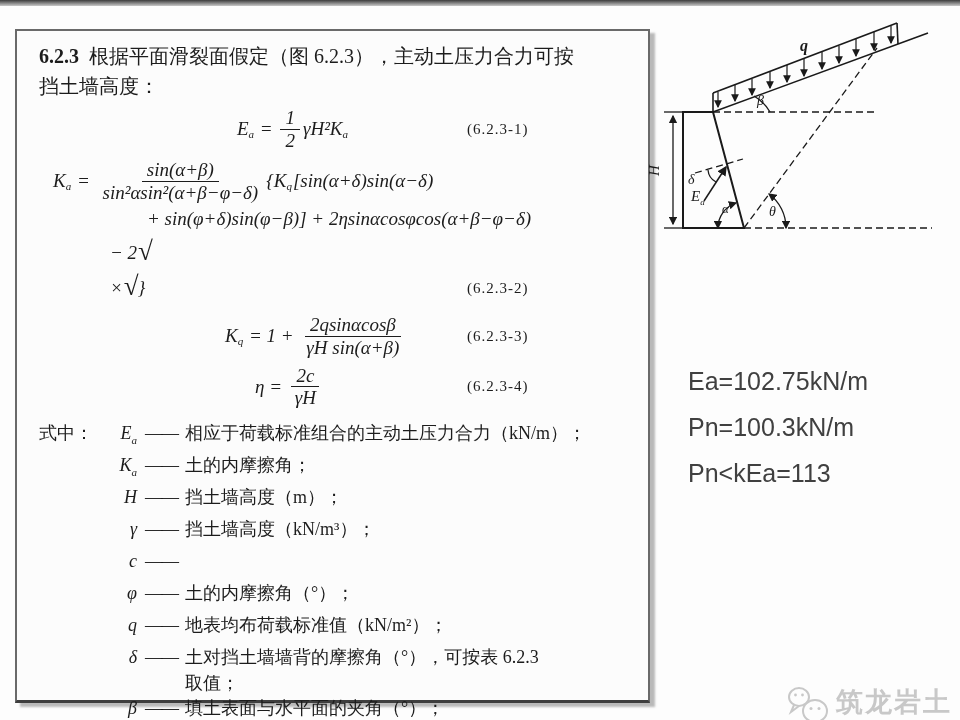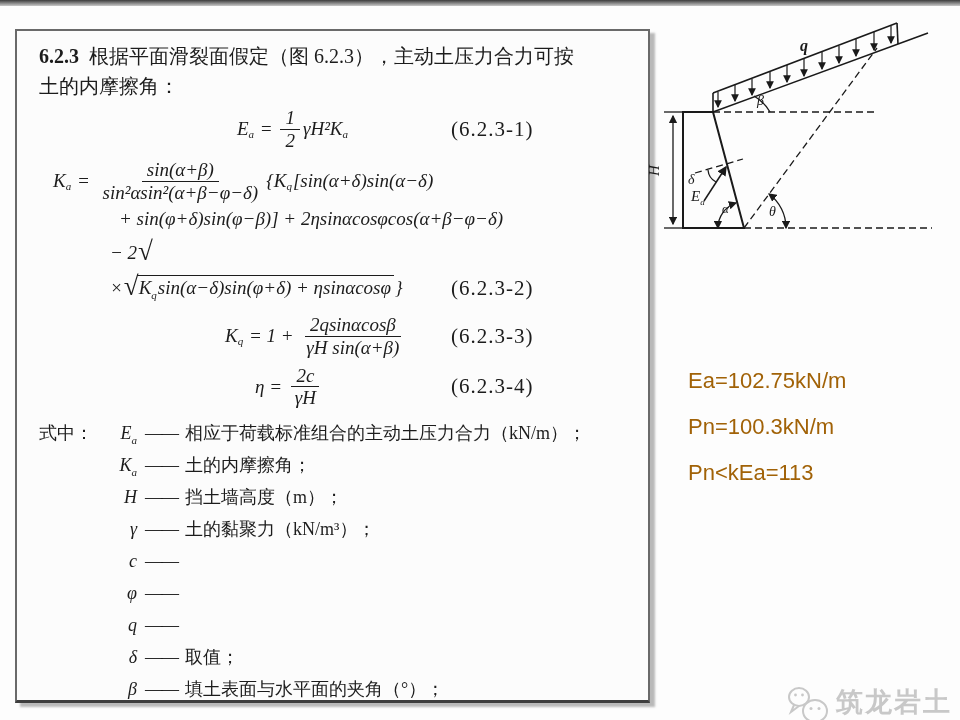--- a/index.html
+++ b/index.html
@@ -10,24 +10,24 @@
   
   .codebox{position:absolute;left:15px;top:29px;width:635px;height:674px;box-sizing:border-box;
            background:#fcfcfc;border:2px solid #6a6a6a;border-bottom:3px solid #3e3e3e;
            box-shadow:5px 4px 2px rgba(130,130,130,.55);padding:10px 20px 6px 22px;}
   .title{margin:0;font-size:20px;line-height:30px;}
   .clause{font-weight:bold;margin-right:10px;text-align:center;}
   
   .eqrow{position:relative;display:flex;align-items:center;font-style:italic;
          font-size:19px;white-space:nowrap;}
   .eqbody{display:inline-flex;align-items:center;}
-  .eqtag{position:absolute;left:412px;font-style:normal;font-size:21px;letter-spacing:1px;}
+  .eqtag{position:absolute;left:428px;font-style:normal;font-size:15px;letter-spacing:1px;}
   .eq1{margin-top:6px;min-height:44px;}   .eq1 .eqbody{margin-left:198px;}
   .eq2l1{margin-top:6px;min-height:48px;} .eq2l1 .eqbody{margin-left:14px;}
-  .eq2l2{margin-top:2px;min-height:24px;} .eq2l2 .eqbody{margin-left:80px;}
+  .eq2l2{margin-top:2px;min-height:24px;} .eq2l2 .eqbody{margin-left:108px;}
   .eq2l3{margin-top:7px;min-height:30px;} .eq2l3 .eqbody{margin-left:71px;}
   .eq2l4{margin-top:5px;min-height:30px;} .eq2l4 .eqbody{margin-left:71px;}
   .eq3{margin-top:10px;min-height:46px;}  .eq3 .eqbody{margin-left:186px;}
   .eq4{margin-top:6px;min-height:42px;}   .eq4 .eqbody{margin-left:216px;}
   
   .mt{white-space:pre;}
   .msub{font-size:11px;position:relative;top:5px;margin:0 1px 0 0;}
   .mfrac{display:inline-flex;flex-direction:column;align-items:center;margin:0 3px;}
   .mnum,.mden{padding:0 5px;line-height:1.12;display:block;text-align:center;}
   .mnum{border-bottom:1.6px solid #1c1c1c;}
@@ -40,35 +40,35 @@
   .defpre{width:64px;flex:none;}
   .defsym{width:34px;flex:none;text-align:right;font-style:italic;}
   .defsym .sb{font-size:11px;font-style:italic;}
   .defdash{width:48px;flex:none;text-align:center;letter-spacing:-2px;}
   .defdesc{flex:1;}
   .defdesc .d1,.defdesc .d2{display:block;}
   
   .diagram{position:absolute;left:630px;top:10px;}
   .dlabel{font-family:"Liberation Serif","DejaVu Serif",serif;font-style:italic;fill:#1a1a1a;}
   .results{position:absolute;left:688px;top:358px;font-family:"Liberation Sans","DejaVu Sans",sans-serif;
-           font-size:22px;color:#a16207;}
+           font-size:25px;color:#404040;}
   .results div{height:46px;line-height:46px;}
   .watermark{position:absolute;left:786px;top:684px;display:flex;align-items:flex-start;color:#c8c8c8;}
   .wm-text{font-family:"Liberation Sans","DejaVu Sans",sans-serif;font-weight:bold;
            font-size:27px;letter-spacing:2px;margin-left:4px;}
 </style>
 </head>
 <body>
 
 <div class="stage">
   <div class="topbar"></div>
 
   <div class="codebox">
     <p class="title"><span class="clause">6.2.3</span><span>根据平面滑裂面假定（图 6.2.3），主动土压力合力可按</span></p>
-    <p class="title">土的内摩擦角：</p>
+    <p class="title">挡土墙高度：</p>
 
     <div class="eqrow eq1">
       <span class="eqbody">
           <span class="mt">E</span>
           <span class="msub">a</span>
           <span class="mt"> = </span>
           <span class="mfrac">
             <span class="mnum"><span class="mt">1</span></span>
             <span class="mden"><span class="mt">2</span></span>
           </span>
@@ -102,21 +102,20 @@
           <span class="msqrt">
             <span class="mrad">√</span>
           </span>
         </span>
     </div>
     <div class="eqrow eq2l4">
       <span class="eqbody">
           <span class="mt">×</span>
           <span class="msqrt">
             <span class="mrad">√</span>
-            <span class="mradc"><span class="mt">K</span><span class="msub">q</span><span class="mt">sin(α−δ)sin(φ+δ) + ηsinαcosφ</span></span>
           </span>
           <span class="mt">}</span>
         </span>
       <span class="eqtag">(6.2.3-2)</span>
     </div>
     <div class="eqrow eq3">
       <span class="eqbody">
           <span class="mt">K</span>
           <span class="msub">q</span>
           <span class="mt"> = 1 + </span>
@@ -164,47 +163,54 @@
       <span class="defdesc">
             <span class="d1">挡土墙高度（m）；</span>
           </span>
     </div>
 
     <div class="defrow">
       <span class="defpre"></span>
       <span class="defsym"><span class="s">γ</span><sub class="sb"></sub></span>
       <span class="defdash">——</span>
       <span class="defdesc">
-            <span class="d1">土的黏聚力（kN/m³）；</span>
+            <span class="d1">挡土墙高度（kN/m³）；</span>
           </span>
     </div>
 
     <div class="defrow">
       <span class="defpre"></span>
       <span class="defsym"><span class="s">c</span><sub class="sb"></sub></span>
       <span class="defdash">——</span>
     </div>
 
     <div class="defrow">
       <span class="defpre"></span>
       <span class="defsym"><span class="s">φ</span><sub class="sb"></sub></span>
       <span class="defdash">——</span>
+      <span class="defdesc">
+            <span class="d1">土的内摩擦角（°）；</span>
+          </span>
     </div>
 
     <div class="defrow">
       <span class="defpre"></span>
       <span class="defsym"><span class="s">q</span><sub class="sb"></sub></span>
       <span class="defdash">——</span>
+      <span class="defdesc">
+            <span class="d1">地表均布荷载标准值（kN/m²）；</span>
+          </span>
     </div>
 
     <div class="defrow">
       <span class="defpre"></span>
       <span class="defsym"><span class="s">δ</span><sub class="sb"></sub></span>
       <span class="defdash">——</span>
       <span class="defdesc">
+            <span class="d1">土对挡土墙墙背的摩擦角（°），可按表 6.2.3</span>
             <span class="d2">取值；</span>
           </span>
     </div>
 
     <div class="defrow">
       <span class="defpre"></span>
       <span class="defsym"><span class="s">β</span><sub class="sb"></sub></span>
       <span class="defdash">——</span>
       <span class="defdesc">
             <span class="d1">填土表面与水平面的夹角（°）；</span>

